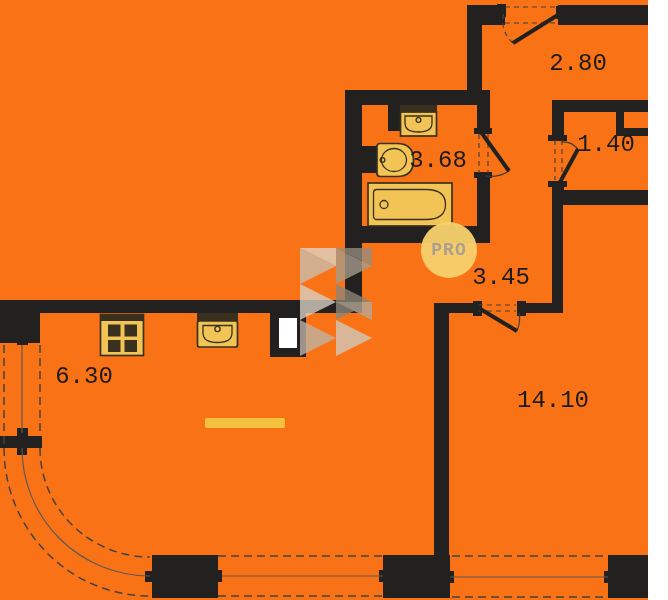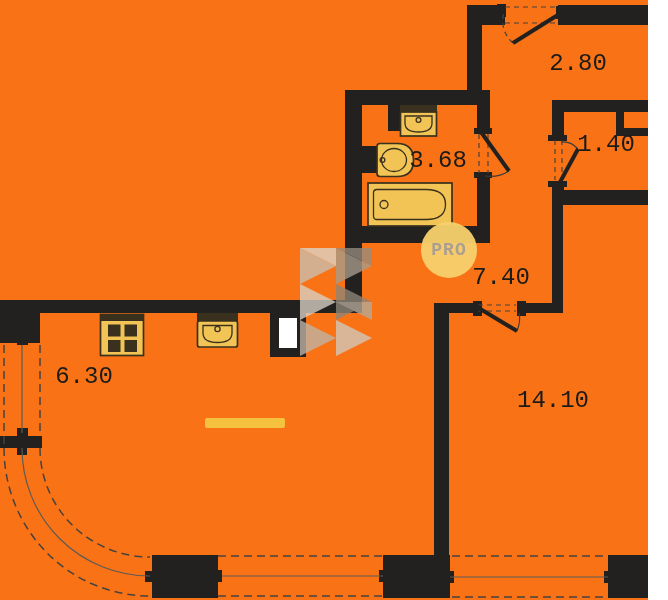--- a/index.html
+++ b/index.html
@@ -184,21 +184,21 @@
       <polygon points="336,284 372,302 336,320" fill="#8e8577"></polygon>
       <polygon points="300,320 336,338 300,356" fill="#beb5a6"></polygon>
       <polygon points="336,320 372,338 336,356" fill="#d0c9bc"></polygon>
       <polygon points="336,302 372,302 372,320" fill="#b5ab9b"></polygon>
     </g>
   </svg>
 
   <div class="area-label" style="left:578px;top:63px">2.80</div>
   <div class="area-label" style="left:438px;top:160px">3.68</div>
   <div class="area-label" style="left:606px;top:144px">1.40</div>
-  <div class="area-label" style="left:501px;top:277px">7.40</div>
+  <div class="area-label" style="left:501px;top:277px">3.45</div>
   <div class="area-label" style="left:84px;top:376px">6.30</div>
   <div class="area-label" style="left:553px;top:400px">14.10</div>
 
   <div class="accent-bar"></div>
 
   <div class="pro-badge">
     <span>PRO</span>
   </div>
 
 </div>

